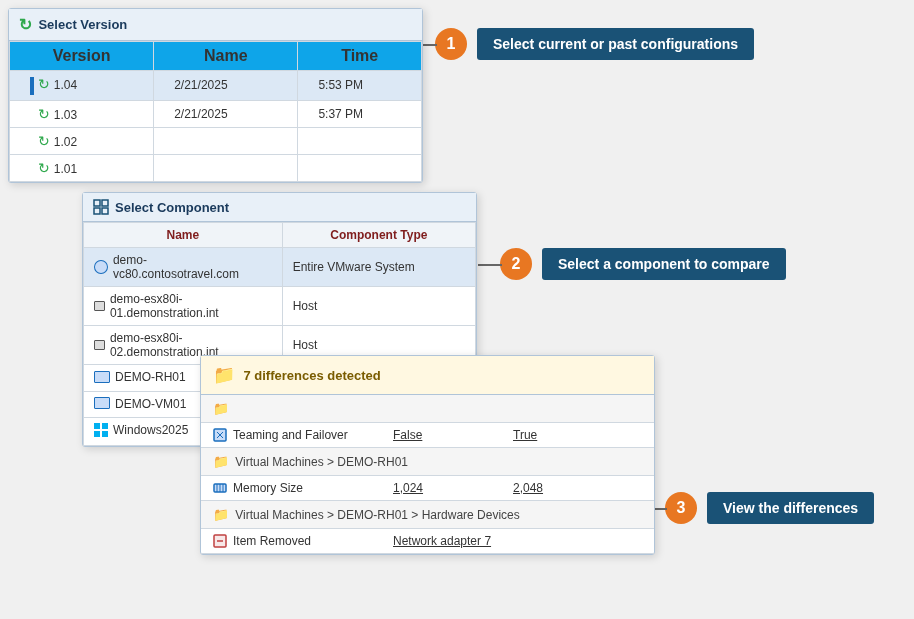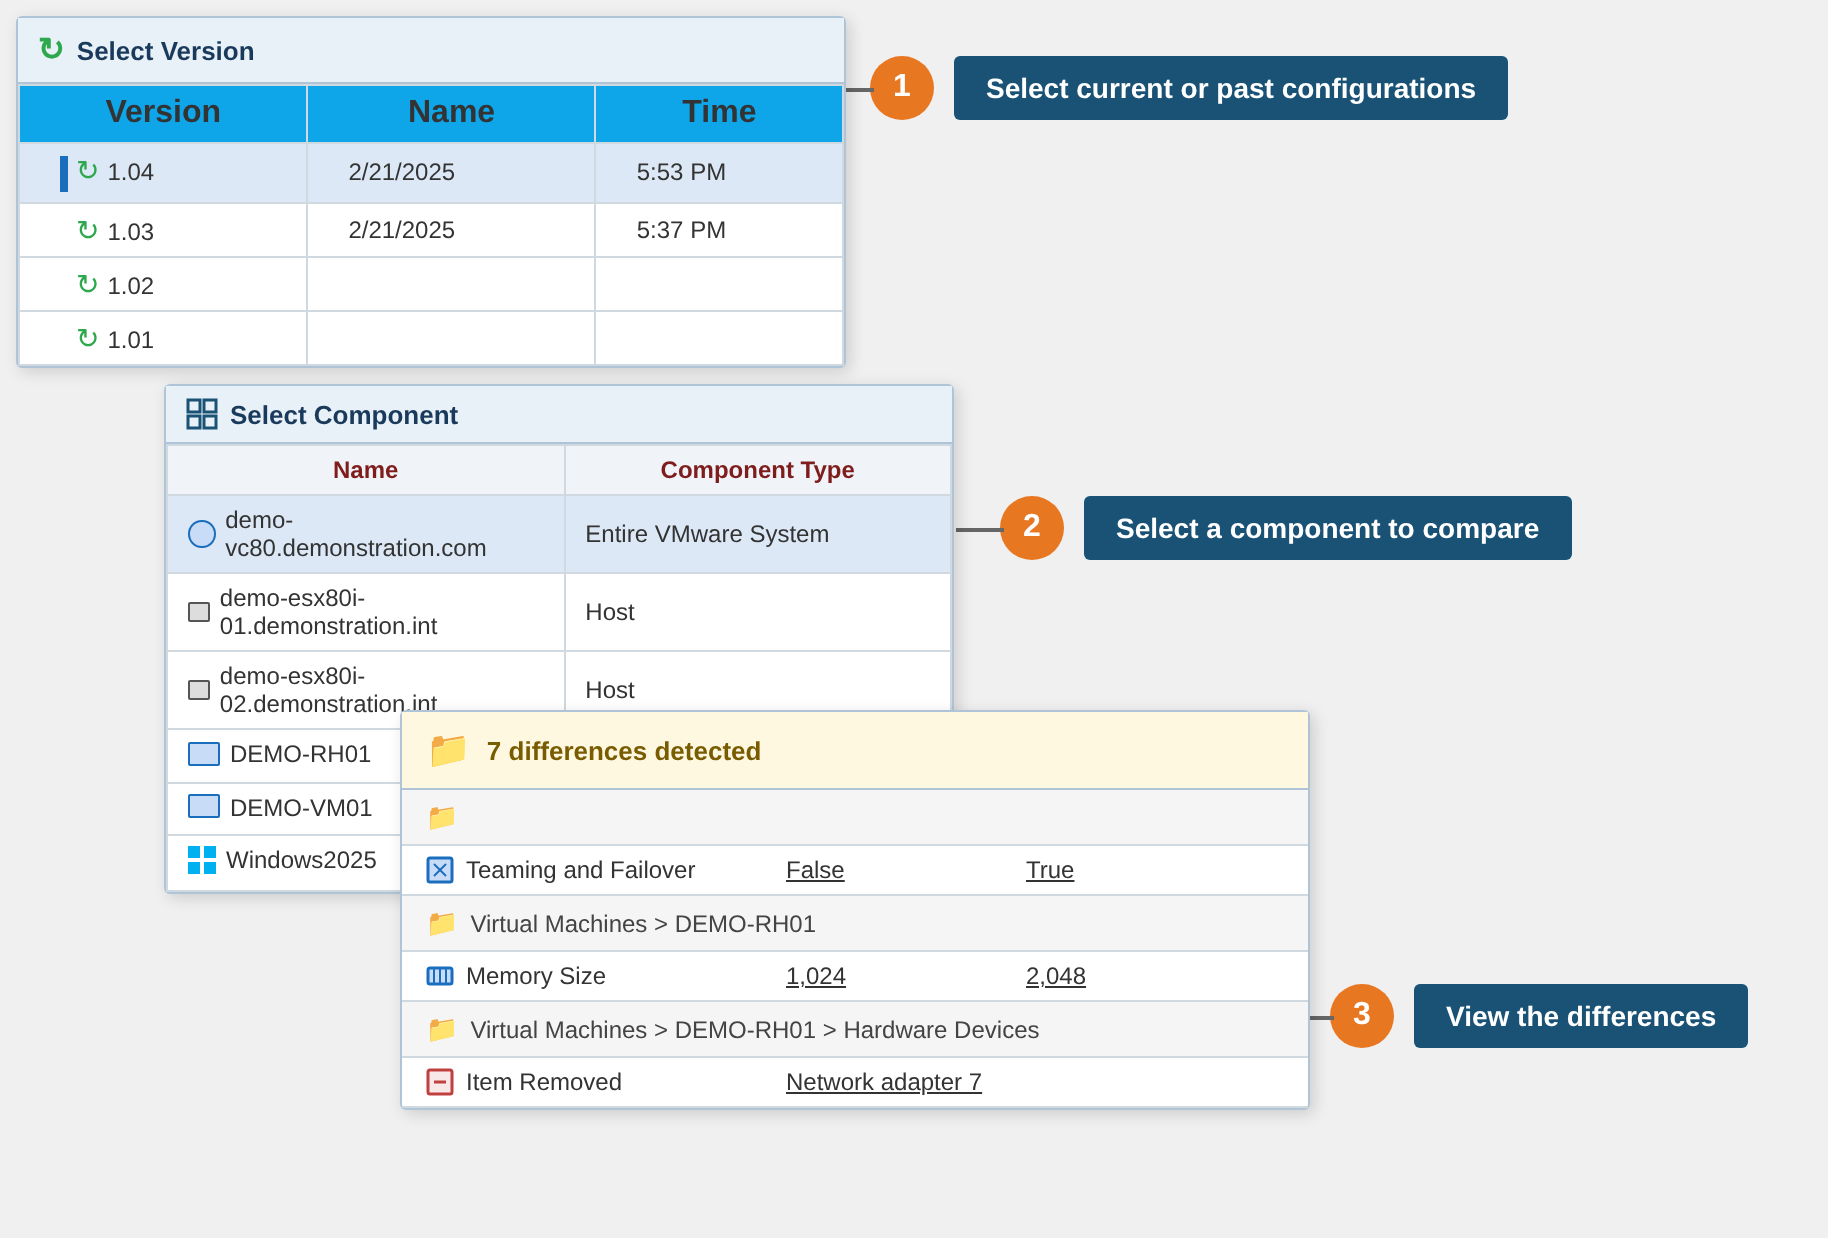--- a/index.html
+++ b/index.html
@@ -268,21 +268,21 @@
     <thead>
       <tr>
         <th class="name-col">Name</th>
         <th class="type-col">Component Type</th>
       </tr>
     </thead>
     <tbody id="component-tbody">
     <tr class="selected-row">
           <td><span style="display:inline-flex;align-items:center;gap:5px;">
               <span style="display:inline-block;width:14px;height:14px;border-radius:50%;border:1.5px solid #1a6ebd;background:#c8dcf8;"></span>
-              <span>demo-vc80.demonstration.com</span>
+              <span>demo-vc80.contosotravel.com</span>
             </span></td>
           <td>Entire VMware System</td>
         </tr>
         <tr>
           <td><span style="display:inline-flex;align-items:center;gap:5px;">
               <span style="display:inline-block;width:12px;height:10px;border:1.5px solid #555;border-radius:1px;background:#ddd;"></span>
               <span>demo-esx80i-01.demonstration.int</span>
             </span></td>
           <td>Host</td>
         </tr>

